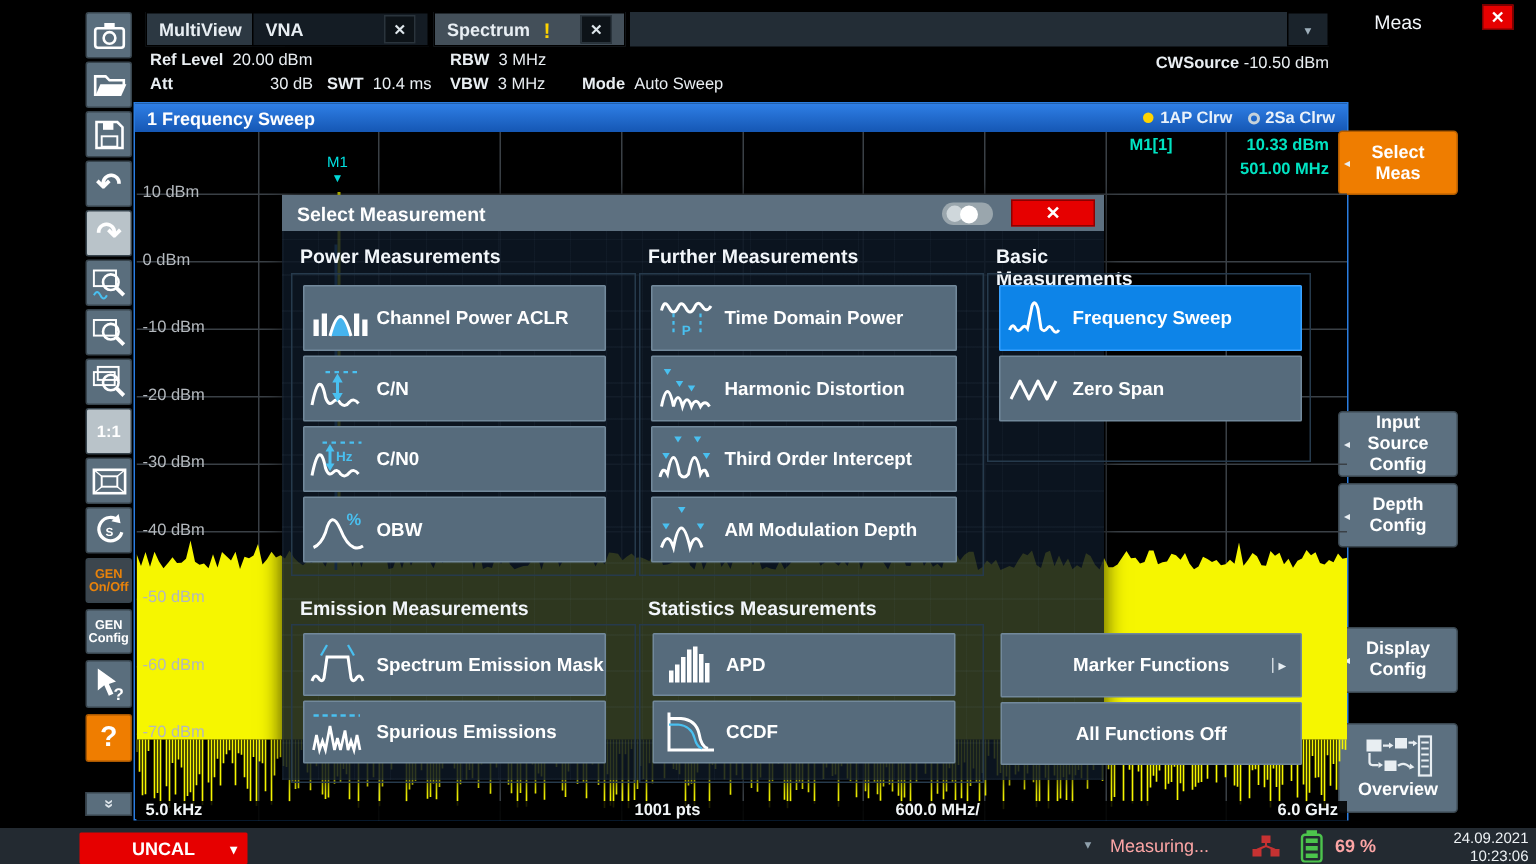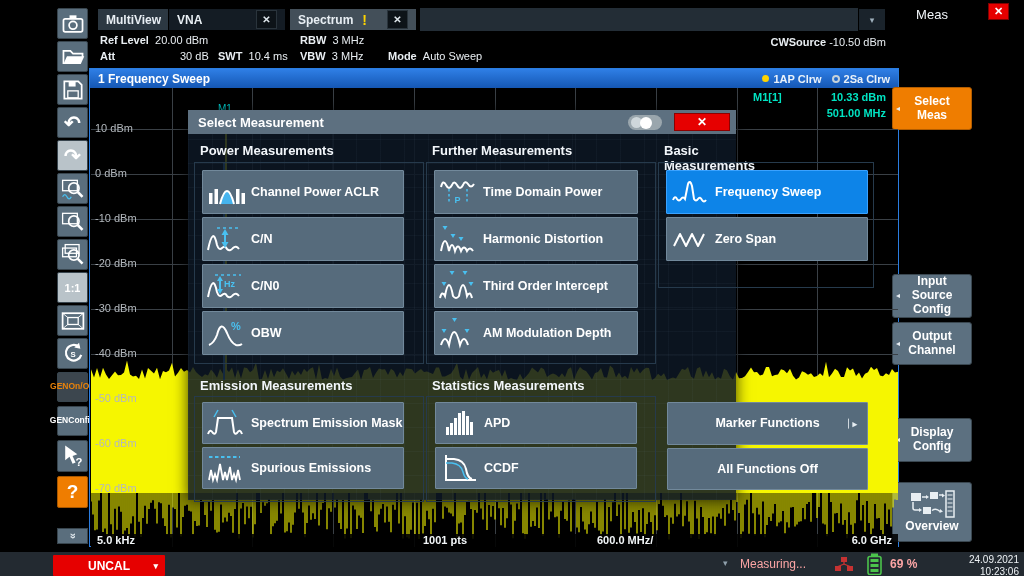--- a/index.html
+++ b/index.html
@@ -4,21 +4,21 @@
 <style>
   html,body{margin:0;padding:0;background:#000;}
   #screen{position:relative;width:1024px;height:576px;background:#000;overflow:hidden;
     font-family:"Liberation Sans",sans-serif;color:#fff;-webkit-font-smoothing:antialiased;}
   .abs{position:absolute;}
   
   .tb{position:absolute;left:57px;width:31px;height:31px;background:#5a6e7d;border:1px solid #38454e;
       border-radius:2px;box-sizing:border-box;display:flex;align-items:center;justify-content:center;color:#fff;}
   .tb svg{display:block;}
   .tb.dis{background:#b9c3c9;}
-  .tb.txt{font-size:8.5px;font-weight:bold;line-height:1.1;text-align:center;}
+  .tb.txt{font-size:8.5px;font-weight:bold;line-height:1.1;text-align:center;flex-direction:column;}
   .tb.orange{background:#ef7d00;border-color:#a85700;}
   
   .tabbar-strip{position:absolute;top:8px;height:23px;background:#232d36;}
   .tab{position:absolute;top:8px;height:23px;display:flex;align-items:center;box-sizing:border-box;
        font-size:12px;font-weight:bold;color:#e8eef3;padding:0 8px;border:1px solid #000;}
   .tab .x{width:19px;height:17px;background:#0d1318;border:1px solid #2a343c;color:#dfe7ec;
           display:flex;align-items:center;justify-content:center;font-size:10px;font-weight:bold;margin-left:8px;}
   
   .set{position:absolute;font-size:11px;color:#e9eef2;white-space:nowrap;}
   .set b{font-weight:bold;}
@@ -30,21 +30,21 @@
   .dot{display:inline-block;width:7px;height:7px;border-radius:50%;margin:0 4px 0 10px;}
   #plot{position:absolute;left:1px;top:19px;width:807px;height:459px;background:#000;overflow:hidden;}
   .gl{position:absolute;background:#3a4046;}
   .ylab{position:absolute;left:4px;color:#b3b8bd;font-size:11px;transform:translateY(-55%);z-index:4;}
   #noise{position:absolute;left:0;top:0;z-index:2;}
   .marker{color:#00e0e0;font-weight:normal;z-index:6;}
   .readout{position:absolute;color:#00e3c2;font-size:11px;font-weight:bold;z-index:6;}
   .axisband{position:absolute;left:0;right:0;top:446px;height:13px;background:rgba(0,0,0,.88);z-index:5;}
   .axlab{position:absolute;top:446px;font-size:11px;font-weight:bold;color:#f2f6f8;z-index:6;white-space:nowrap;}
   
-  #dlg{position:absolute;left:188px;top:110px;width:548px;height:390px;z-index:50;
+  #dlg{position:absolute;left:188px;top:130px;width:548px;height:390px;z-index:50;
        box-shadow:0 0 14px rgba(0,0,0,.75);}
   #dlg-title{position:absolute;left:0;top:0;right:0;height:24px;background:#5d7080;border-bottom:1px solid #394а55;
        display:flex;align-items:center;font-size:13px;font-weight:bold;padding-left:10px;box-sizing:border-box;}
   #dlg-body{position:absolute;left:0;top:24px;right:0;bottom:0;background:rgba(13,23,36,.86);
        background-image:repeating-linear-gradient(0deg,rgba(120,150,180,.05) 0 1px,transparent 1px 24px),
                         repeating-linear-gradient(90deg,rgba(120,150,180,.05) 0 1px,transparent 1px 24px);}
   .dclose{position:absolute;right:6px;top:3px;width:56px;height:18px;background:#e60000;border:1px solid #8d0000;
        display:flex;align-items:center;justify-content:center;font-weight:bold;font-size:12px;color:#fff;box-sizing:border-box;}
   .toggle{position:absolute;right:74px;top:5px;width:34px;height:15px;border-radius:8px;background:#9aa6ad;}
   .toggle .k1{position:absolute;left:3px;top:2px;width:11px;height:11px;border-radius:50%;background:#cfd7db;}
@@ -832,21 +832,21 @@
   <div class="skey orange" style="top:87px;height:43px">
     <span class="karrow">◂</span>
     <span style="width:58px">Select Meas</span>
   </div>
   <div class="skey" style="top:274px;height:44px">
     <span class="karrow">◂</span>
     <span style="width:52px">Input Source Config</span>
   </div>
   <div class="skey" style="top:322px;height:43px">
     <span class="karrow">◂</span>
-    <span style="width:52px">Output Channel</span>
+    <span style="width:52px">Depth Config</span>
   </div>
   <div class="skey" style="top:418px;height:44px">
     <span class="karrow">◂</span>
     <span style="width:52px">Display Config</span>
   </div>
   <div class="skey" style="top:482px;height:60px;flex-direction:column">
     <svg width="46" height="28" viewBox="0 0 46 28">
       <rect x="2" y="3" width="10" height="8" fill="#e8eef2"></rect>
         <path d="M13 7 h4" stroke="#e8eef2" stroke-width="1.5"></path>
         <path d="M17 5 l3 2 -3 2 z" fill="#e8eef2"></path>

